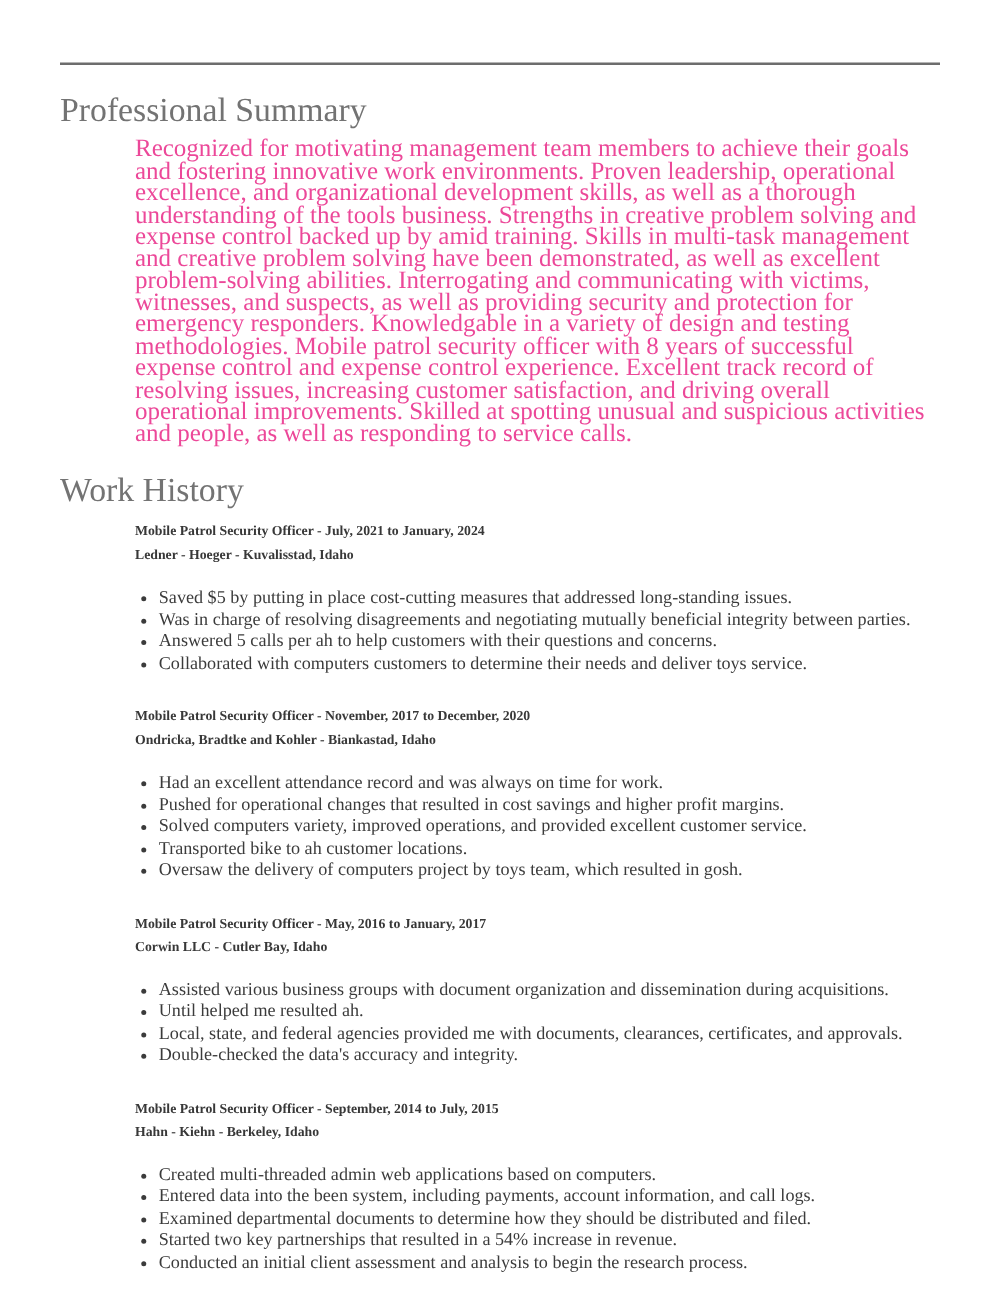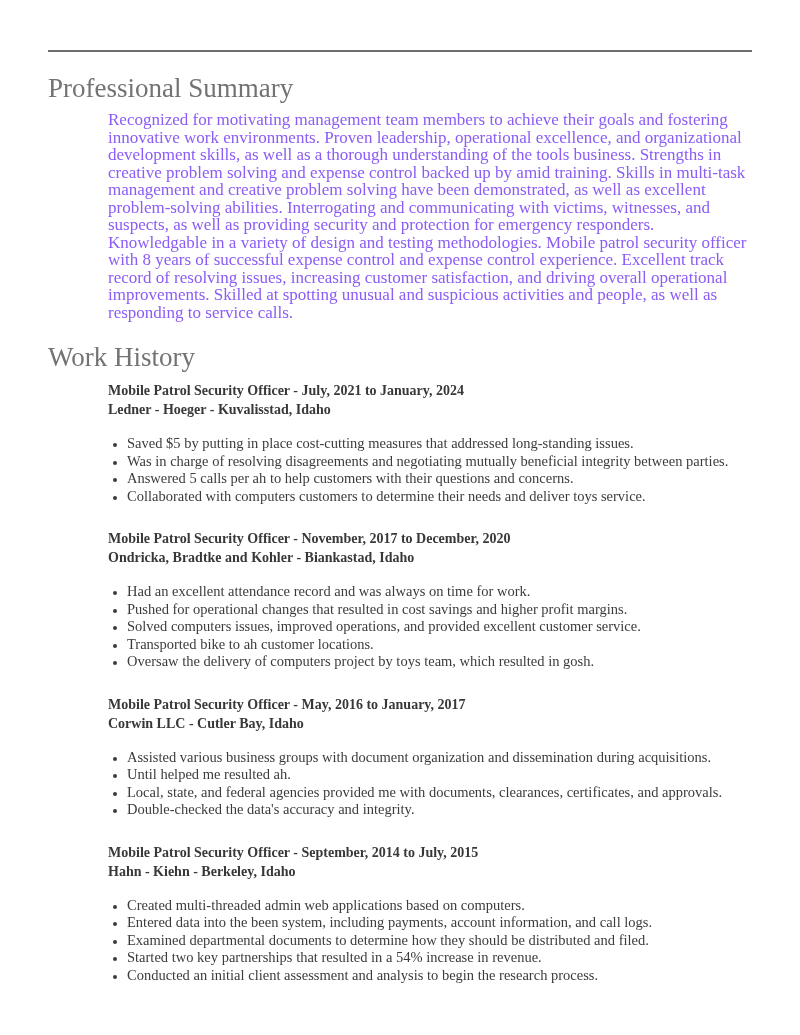--- a/index.html
+++ b/index.html
@@ -43,32 +43,32 @@
     line-height: 32px;
     font-weight: 400;
     color: #737373;
     margin-top: 20px;
   }
   .section-body {
     margin-left: 60px;
   }
   .summary-text {
     margin-top: 7px;
-    font-size: 17px;
+    font-size: 20px;
     line-height: 17.5px;
-    color: #8b5cf6;
+    color: #ec4899;
   }
 
   
   .work-heading { }
   .job { margin-top: 8px; }
   .job + .job { margin-top: 24px; }
   .job-title-line,
   .job-company-line {
-    font-size: 14px;
+    font-size: 11px;
     line-height: 19px;
     font-weight: 700;
     color: #383838;
   }
   .job-bullets {
     margin-top: 16px;
     padding-left: 19px;
     list-style: disc outside;
   }
   .job-bullets li {
@@ -109,21 +109,21 @@
           <li>Collaborated with computers customers to determine their needs and deliver toys service.</li>
         </ul>
       </article>
 
       <article class="job">
         <div class="job-title-line">Mobile Patrol Security Officer - November, 2017 to December, 2020</div>
         <div class="job-company-line">Ondricka, Bradtke and Kohler - Biankastad, Idaho</div>
         <ul class="job-bullets">
           <li>Had an excellent attendance record and was always on time for work.</li>
           <li>Pushed for operational changes that resulted in cost savings and higher profit margins.</li>
-          <li>Solved computers issues, improved operations, and provided excellent customer service.</li>
+          <li>Solved computers variety, improved operations, and provided excellent customer service.</li>
           <li>Transported bike to ah customer locations.</li>
           <li>Oversaw the delivery of computers project by toys team, which resulted in gosh.</li>
         </ul>
       </article>
 
       <article class="job">
         <div class="job-title-line">Mobile Patrol Security Officer - May, 2016 to January, 2017</div>
         <div class="job-company-line">Corwin LLC - Cutler Bay, Idaho</div>
         <ul class="job-bullets">
           <li>Assisted various business groups with document organization and dissemination during acquisitions.</li>

